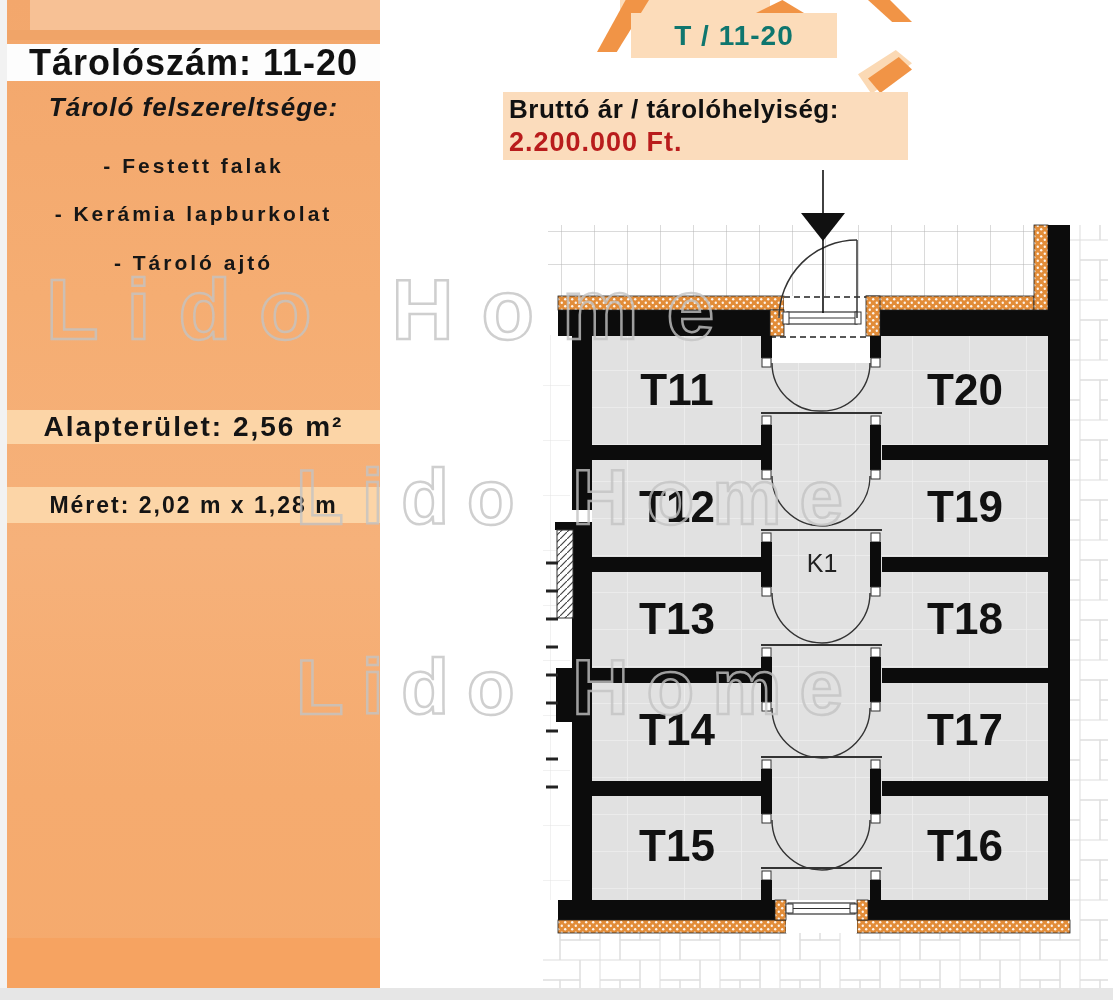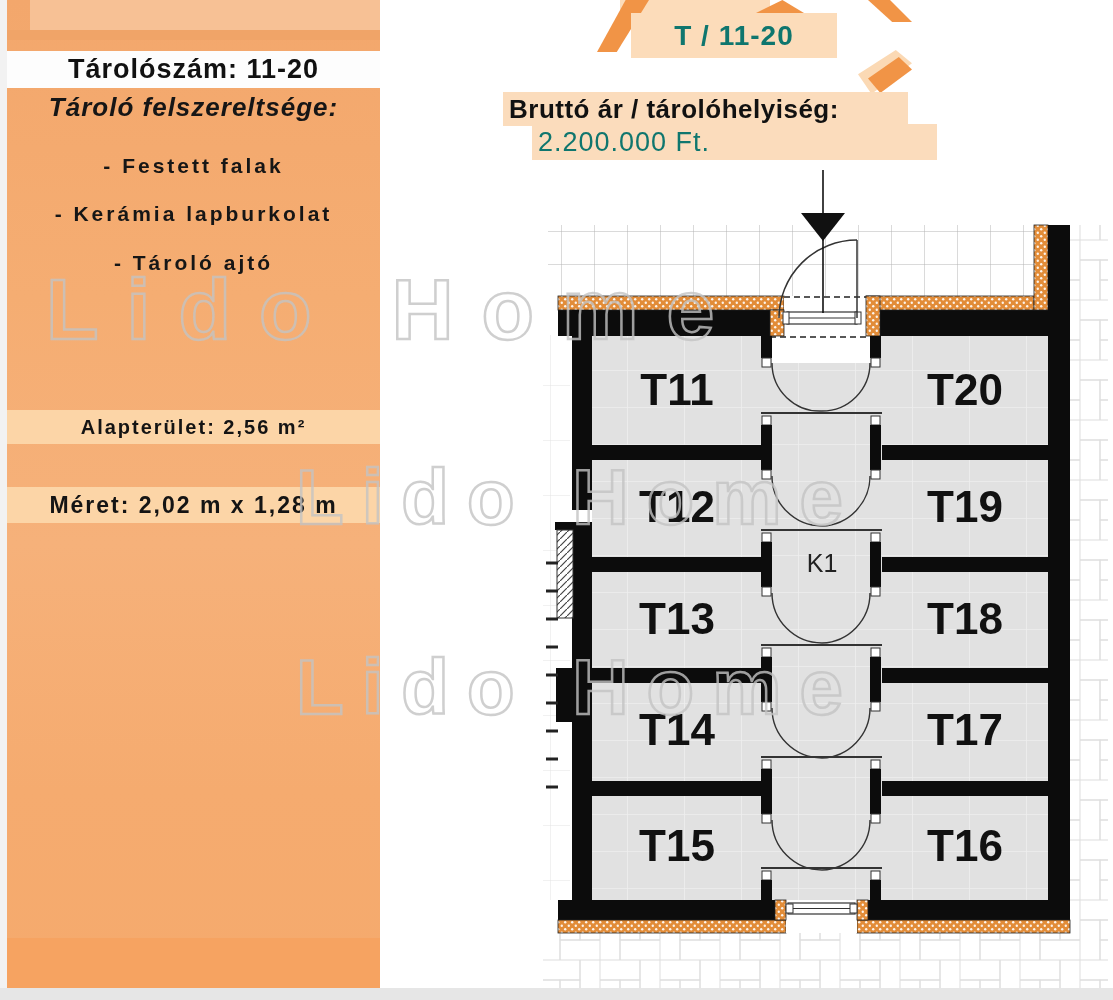--- a/index.html
+++ b/index.html
@@ -5,29 +5,29 @@
   html,body{margin:0;padding:0;}
   body{width:1113px;height:1000px;position:relative;background:#ffffff;
        font-family:"Liberation Sans",sans-serif;overflow:hidden;}
   .abs{position:absolute;}
 
   
   #left-panel{left:7px;top:0;width:373px;height:988px;
     background:linear-gradient(180deg,#f3a76c 0%,#f5ad72 30%,#f6b17a 55%,#f5ab6f 80%,#f5aa6d 100%);}
   .p-top-light{left:23px;top:0;width:350px;height:30px;background:#f7c195;}
   .p-top-mid{left:0;top:30px;width:373px;height:10px;background:#f0a468;}
-  .band-title{left:0;top:51px;width:373px;height:37px;background:#fdfdfd;
-    text-align:center;line-height:37px;font-weight:bold;font-size:27px;color:#111;letter-spacing:1px;}
+  .band-title{left:0;top:44px;width:373px;height:37px;background:#fdfdfd;
+    text-align:center;line-height:37px;font-weight:bold;font-size:36px;color:#111;letter-spacing:1px;}
   .p-heading{left:0;top:92px;width:373px;height:30px;text-align:center;line-height:30px;
     font-weight:bold;font-size:26px;color:#161616;letter-spacing:1px;font-style:italic;}
   .p-item{left:0;width:373px;height:28px;text-align:center;line-height:28px;
     font-weight:bold;font-size:21px;color:#161616;letter-spacing:3px;}
   .band-light{left:0;width:373px;background:#fcd5a7;text-align:center;
     font-weight:bold;color:#141414;letter-spacing:2px;}
-  #band-area{top:410px;height:34px;line-height:34px;font-size:20px;}
+  #band-area{top:410px;height:34px;line-height:34px;font-size:28px;}
   #band-size{top:487px;height:36px;line-height:36px;font-size:23px;}
   .p-bottom{left:0;top:938px;width:373px;height:50px;background:#f6a361;}
 
   
   #tag-box{left:631px;top:13px;width:206px;height:45px;background:#fcdcba;
     text-align:center;line-height:45px;font-weight:bold;font-size:28px;color:#0f766e;letter-spacing:1px;z-index:4;}
   .peach-strip{left:620px;top:0;width:150px;height:13px;background:#fcdcba;z-index:2;}
   .fold{background:#f19446;z-index:3;}
   #fold-tl{left:597px;top:0;width:52px;height:52px;
     clip-path:polygon(0% 100%,55% 0%,100% 0%,38% 100%);}
@@ -35,22 +35,22 @@
     clip-path:polygon(0% 100%,100% 100%,55% 0%);}
   #deco-top-right{left:868px;top:0;width:44px;height:22px;
     clip-path:polygon(0% 0%,50% 0%,100% 100%,55% 100%);}
   #deco-arrow-peach{left:858px;top:50px;width:54px;height:44px;background:#fbd9b4;
     clip-path:polygon(0% 55%,70% 0%,100% 30%,25% 100%);z-index:3;}
   #deco-arrow-orange{left:868px;top:57px;width:44px;height:36px;background:#f19446;
     clip-path:polygon(0% 60%,70% 0%,100% 35%,28% 100%);z-index:4;}
   #price-heading{left:503px;top:78px;width:405px;height:34px;background:#fbdcbc;
     line-height:34px;font-weight:bold;font-size:26px;color:#111;padding-left:6px;
     box-sizing:border-box;letter-spacing:0.5px;z-index:4;margin-top:14px;}
-  #price-value{left:532px;top:124px;width:405px;height:36px;background:#fbdcbc;
-    line-height:36px;font-weight:normal;font-size:27px;color:#0f766e;padding-left:6px;
+  #price-value{left:503px;top:124px;width:405px;height:36px;background:#fbdcbc;
+    line-height:36px;font-weight:bold;font-size:27px;color:#b91c1c;padding-left:6px;
     box-sizing:border-box;letter-spacing:1px;z-index:4;}
 
   
   .wm{font-weight:bold;color:transparent;-webkit-text-stroke:2.5px rgba(195,195,195,0.8);
       white-space:nowrap;pointer-events:none;z-index:30;line-height:1;}
   #wm1{left:46px;top:266px;font-size:86px;letter-spacing:28px;}
   #wm2{left:296px;top:458px;font-size:78px;letter-spacing:18px;}
   #wm3{left:296px;top:648px;font-size:78px;letter-spacing:18px;}
 
   #plan-wrap{left:540px;top:160px;width:573px;height:840px;z-index:10;}

